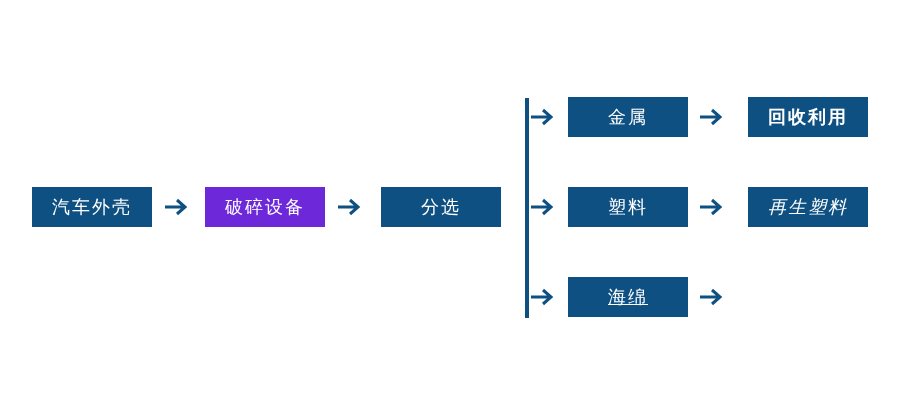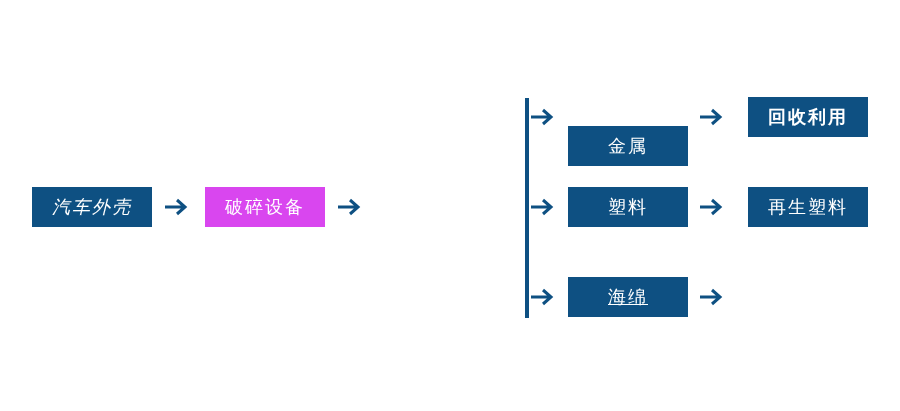--- a/index.html
+++ b/index.html
@@ -26,21 +26,21 @@
     align-items: center;
     justify-content: center;
     color: #ffffff;
     font-size: 18px;
     letter-spacing: 2px;
     line-height: 1;
     box-sizing: border-box;
     white-space: nowrap;
   }
   .node.blue  { background: #0E5082; }
-  .node.red   { background: #d946ef; }
+  .node.red   { background: #6d28d9; }
 
   .arrow {
     position: absolute;
     width: 30px;
     height: 40px;
     display: flex;
     align-items: center;
     justify-content: center;
     color: #0E5082;
     font-size: 26px;
@@ -49,47 +49,47 @@
   }
   .arrow svg { display: block; }
 
   .trunk {
     position: absolute;
     width: 4px;
     background: #0E5082;
   }
 
   
-  .n-shell   { left: 32px;  top: 187px; font-style: italic; }
+  .n-shell   { left: 32px;  top: 187px; }
   .a-1       { left: 163px; top: 187px; }
   .n-crush   { left: 205px; top: 187px; }
   .a-2       { left: 336px; top: 187px; }
   .n-sort    { left: 381px; top: 187px; }
 
   
   .trunk-main { left: 525px; top: 98px; height: 220px; }
 
   
   .a-b1 { left: 529px; top: 97px;  }
   .a-b2 { left: 529px; top: 187px; }
   .a-b3 { left: 529px; top: 277px; }
 
   
-  .n-metal   { left: 568px; top: 97px; margin-top: 29px;  }
+  .n-metal   { left: 568px; top: 97px;  }
   .n-plastic { left: 568px; top: 187px; }
   .n-sponge  { left: 568px; top: 277px; text-decoration: underline; }
 
   
   .a-c1 { left: 698px; top: 97px;  }
   .a-c2 { left: 698px; top: 187px; }
   .a-c3 { left: 698px; top: 277px; }
 
   
   .n-recycle  { left: 748px; top: 97px; font-weight: bold;  }
-  .n-repoly   { left: 748px; top: 187px; }
+  .n-repoly   { left: 748px; top: 187px; font-style: italic; }
   .n-burn     { left: 748px; top: 277px; }
 </style>
 </head>
 <body>
 
 <div id="flow-canvas">
 
   <div class="node blue n-shell">汽车外壳</div>
 
   <div class="arrow a-1">
@@ -99,20 +99,21 @@
   </div>
 
   <div class="node red n-crush">破碎设备</div>
 
   <div class="arrow a-2">
     <svg width="28" height="20" viewBox="0 0 28 20" aria-hidden="true">
       <path d="M1 10 H20 M13 3 L21 10 L13 17" fill="none" stroke="#0E5082" stroke-width="3"></path>
     </svg>
   </div>
 
+  <div class="node blue n-sort">分选</div>
 
   <div class="trunk trunk-main"></div>
 
   <div class="arrow a-b1">
     <svg width="28" height="20" viewBox="0 0 28 20" aria-hidden="true">
       <path d="M1 10 H20 M13 3 L21 10 L13 17" fill="none" stroke="#0E5082" stroke-width="3"></path>
     </svg>
   </div>
   <div class="arrow a-b2">
     <svg width="28" height="20" viewBox="0 0 28 20" aria-hidden="true">

